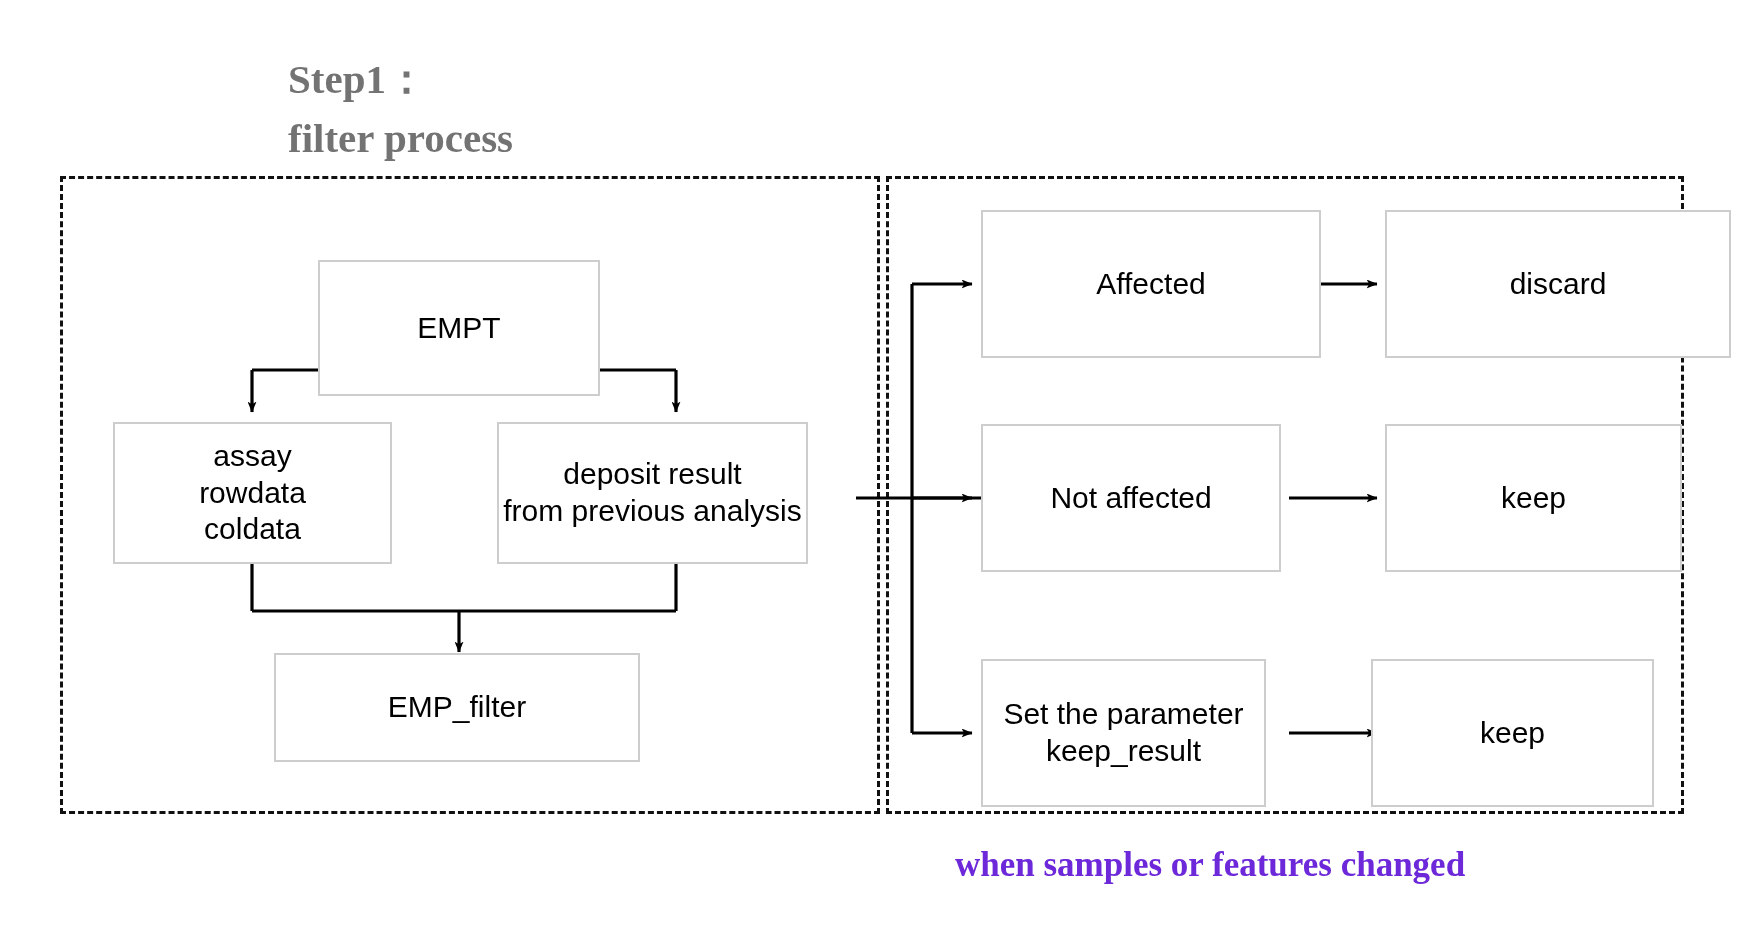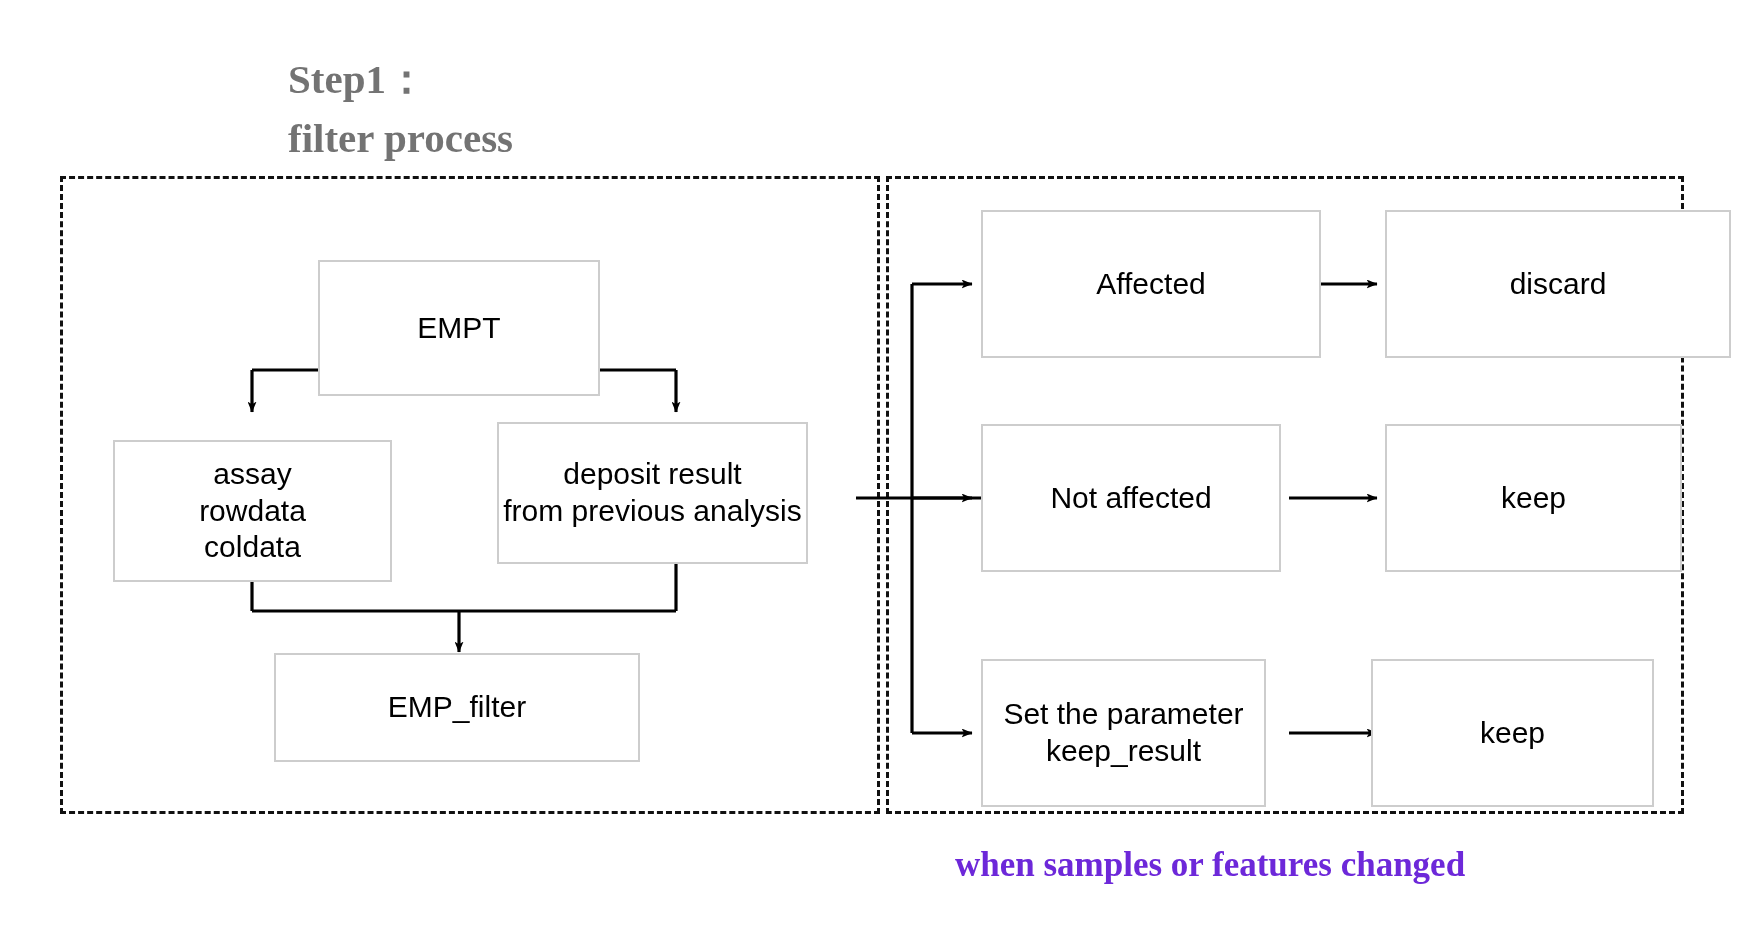--- a/index.html
+++ b/index.html
@@ -104,21 +104,21 @@
       <path d="M912,733 L972,733" marker-end="url(#arrowhead)"></path>
 
       <path d="M1289,284 L1377,284" marker-end="url(#arrowhead)"></path>
       <path d="M1289,498 L1377,498" marker-end="url(#arrowhead)"></path>
       <path d="M1289,733 L1377,733" marker-end="url(#arrowhead)"></path>
     </g>
   </svg>
 
   <div class="node" style="left:318px; top:212px; width:282px; height:136px;margin-top:48px;">EMPT</div>
 
-  <div class="node" style="left:113px; top:422px; width:279px; height:142px;margin-top:18px;">assay
+  <div class="node" style="left:113px; top:422px; width:279px; height:142px;">assay
 rowdata
 coldata</div>
 
   <div class="node" style="left:497px; top:422px; width:311px; height:142px;">deposit result
 from previous analysis</div>
 
   <div class="node" style="left:274px; top:653px; width:366px; height:109px;">EMP_filter</div>
 
   <div class="node" style="left:981px; top:210px; width:340px; height:148px;">Affected</div>
 

